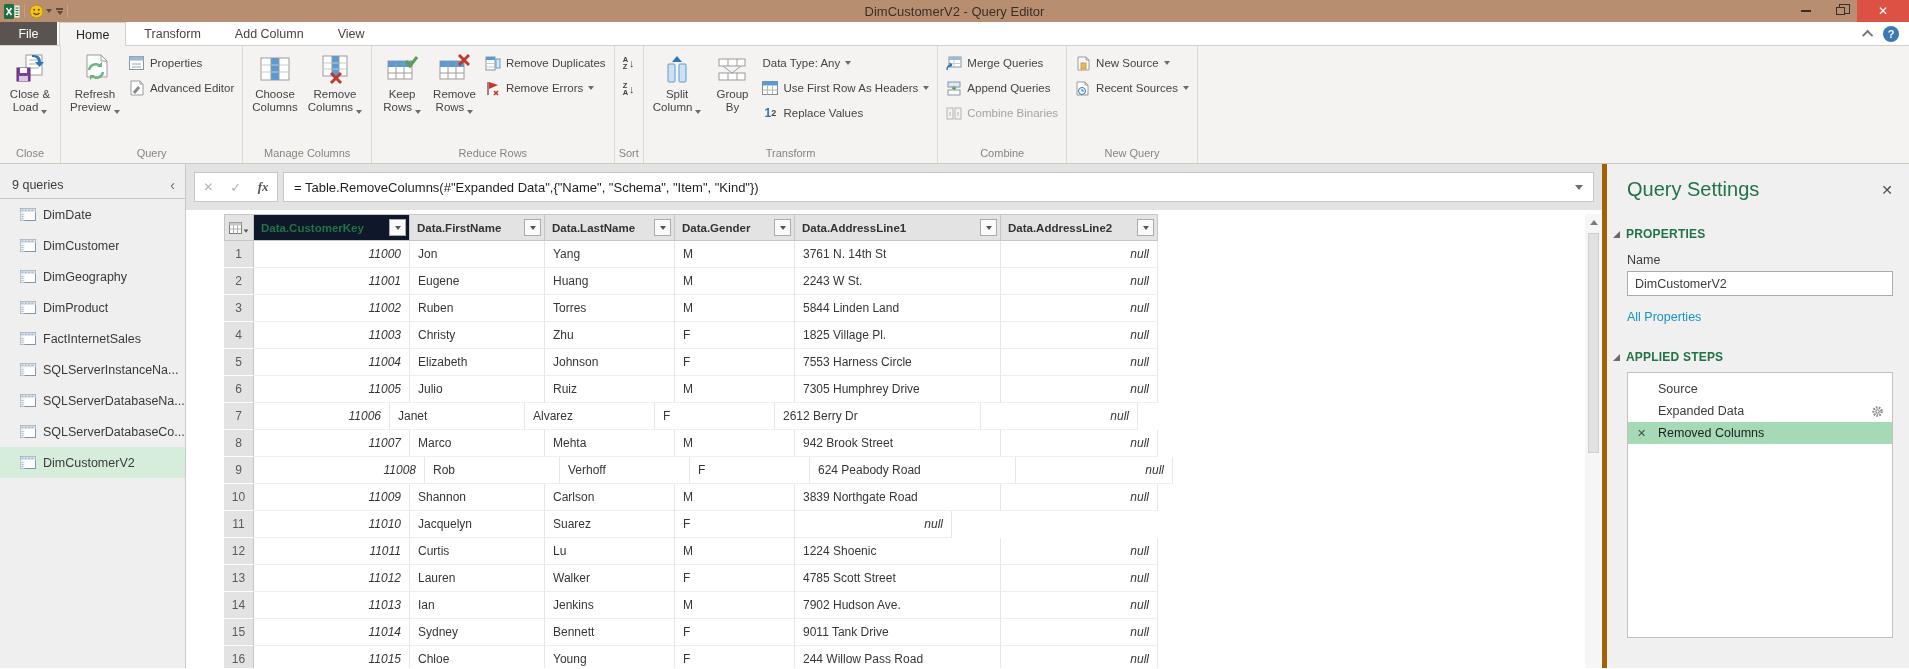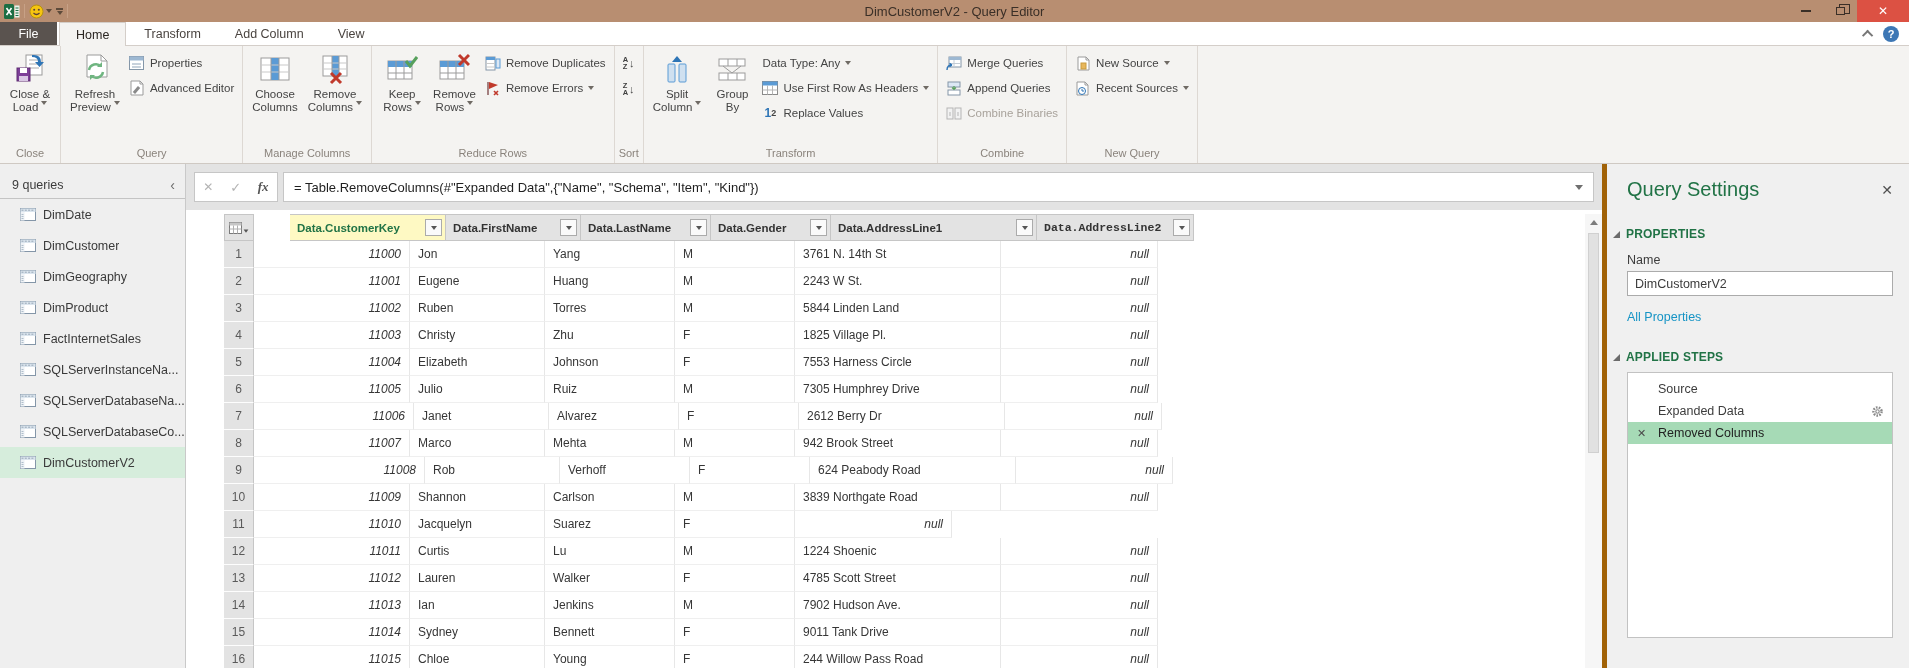--- a/index.html
+++ b/index.html
@@ -31,21 +31,21 @@
   .help-btn { width:16px; height:16px; border-radius:50%; background:#3d77b5; color:#fff; font-size:11px; font-weight:bold; display:flex; align-items:center; justify-content:center; }
 
   
   .ribbon { height:118px; background:#f4f3f1; display:flex; align-items:stretch; border-bottom:1px solid #cfc9c3; }
   .rgroup { display:flex; flex-direction:column; padding:2px 4px 0 4px; border-right:1px solid #ddd8d3; }
   .rgroup-content { flex:1; display:flex; align-items:flex-start; }
   .rgroup-caption { height:18px; line-height:16px; text-align:center; font-size:11px; color:#8a837c; }
   .bigbtn { display:flex; flex-direction:column; align-items:center; padding:4px 5px 0 5px; min-width:52px; }
   .bigbtn .icon32 { width:34px; height:34px; display:flex; align-items:center; justify-content:center; }
   .bl { margin-top:2px; font-size:11.5px; line-height:13px; color:#444; text-align:center; display:flex; flex-direction:column; align-items:center; }
-  .bl .l2 { display:flex; align-items:flex-start; gap:3px; }
+  .bl .l2 { display:flex; align-items:flex-end; gap:3px; }
   .caret { width:0; height:0; border-left:3.5px solid transparent; border-right:3.5px solid transparent; border-top:4px solid #6f6a64; display:inline-block; }
   .smallcol { display:flex; flex-direction:column; justify-content:flex-start; padding-top:5px; gap:5px; }
   .smallbtn { display:flex; align-items:center; gap:5px; height:20px; font-size:11.5px; color:#444; padding:0 4px; white-space:nowrap; }
   .smallbtn.disabled { color:#a8a29b; }
   .icon16 { width:16px; height:16px; display:flex; align-items:center; justify-content:center; flex:none; }
   .sorticon { display:flex; align-items:center; gap:1px; padding:0 4px; height:20px; }
   .sort-letters { display:flex; flex-direction:column; font-size:7.5px; font-weight:bold; line-height:7px; color:#3f3f3f; }
   .sort-arrow { font-size:11px; color:#4a4a4a; }
   .rv-icon { font-weight:bold; color:#2e75b6; font-size:12px; }
   .rv-icon sub { color:#444; font-size:9px; }
@@ -71,21 +71,21 @@
   .fb-fx { font-style:italic; font-family:"Liberation Serif", serif; font-weight:bold; color:#555; font-size:13px; }
   .finput { flex:1; height:30px; background:#fff; border:1px solid #c6c6c6; display:flex; align-items:center; padding:0 10px; font-size:13px; color:#1f1f1f; }
   .finput .fdd { margin-left:auto; }
   .fdd { width:0; height:0; border-left:4px solid transparent; border-right:4px solid transparent; border-top:5px solid #6f6f6f; }
 
   .grid-area { flex:1; background:#fff; position:relative; overflow:hidden; }
   .pq-grid { position:absolute; left:38px; top:4px; }
   .grid-header { display:flex; height:27px; }
   .gh-corner { width:30px; background:#e3e3e3; border:1px solid #c6c6c6; display:flex; align-items:center; justify-content:center; gap:1px; flex:none; }
   .gh-cell { background:#e3e3e3; border-top:1px solid #c6c6c6; border-bottom:1px solid #c6c6c6; border-right:1px solid #c6c6c6; display:flex; align-items:center; padding:0 3px 0 7px; font-weight:bold; font-size:11.5px; color:#333; flex:none; }
-  .gh-cell.sel { background:#fef9c3; color:var(--green);margin-left:36px; }
+  .gh-cell.sel { background:#0f172a; color:var(--green); }
   .filter-btn { margin-left:auto; width:17px; height:17px; background:#fafafa; border:1px solid #ababab; display:flex; align-items:center; justify-content:center; flex:none; }
   .tri { width:0; height:0; border-left:3.5px solid transparent; border-right:3.5px solid transparent; border-top:4px solid #555; }
   .grid-row { display:flex; height:27px; }
   .rn { width:30px; background:#e3e3e3; border-right:1px solid #c6c6c6; border-bottom:1px solid #fdfdfd; color:#5a5a5a; display:flex; align-items:center; justify-content:center; font-size:12px; flex:none; }
   .cell { border-right:1px solid #e7e7e7; border-bottom:1px solid #efefef; display:flex; align-items:center; padding:0 8px; font-size:12px; color:#363636; white-space:nowrap; overflow:hidden; flex:none; }
   .cell.num, .cell.nullv { justify-content:flex-end; font-style:italic; }
 
   .vscroll { position:absolute; top:4px; bottom:0; right:0; width:17px; background:#f6f6f6; }
   .sb-up { height:17px; display:flex; align-items:center; justify-content:center; }
   .sb-up-tri { width:0; height:0; border-left:4px solid transparent; border-right:4px solid transparent; border-bottom:5px solid #7c7c7c; }
@@ -663,21 +663,21 @@
               <span class="filter-btn">
                 <i class="tri"></i>
               </span>
             </div>
             <div class="gh-cell" style="width: 206px;">
               <span class="ghname">Data.AddressLine1</span>
               <span class="filter-btn">
                 <i class="tri"></i>
               </span>
             </div>
-            <div class="gh-cell" style="width: 157px; font-family: Liberation Mono, monospace;">
+            <div class="gh-cell" style="width: 157px;">
               <span class="ghname">Data.AddressLine2</span>
               <span class="filter-btn">
                 <i class="tri"></i>
               </span>
             </div>
           </div>
         <div>
             <div class="grid-row">
               <div class="rn">1</div>
               <div class="cell num" style="width:156px">11000</div>
@@ -727,21 +727,21 @@
               <div class="rn">6</div>
               <div class="cell num" style="width:156px">11005</div>
               <div class="cell" style="width:135px">Julio</div>
               <div class="cell" style="width:130px">Ruiz</div>
               <div class="cell" style="width:120px">M</div>
               <div class="cell" style="width:206px">7305 Humphrey Drive</div>
               <div class="cell nullv" style="width:157px">null</div>
             </div>
             <div class="grid-row">
               <div class="rn">7</div>
-              <div class="cell num" style="width:160px">11006</div>
+              <div class="cell num" style="width:136px">11006</div>
               <div class="cell" style="width:135px">Janet</div>
               <div class="cell" style="width:130px">Alvarez</div>
               <div class="cell" style="width:120px">F</div>
               <div class="cell" style="width:206px">2612 Berry Dr</div>
               <div class="cell nullv" style="width:157px">null</div>
             </div>
             <div class="grid-row">
               <div class="rn">8</div>
               <div class="cell num" style="width:156px">11007</div>
               <div class="cell" style="width:135px">Marco</div>

